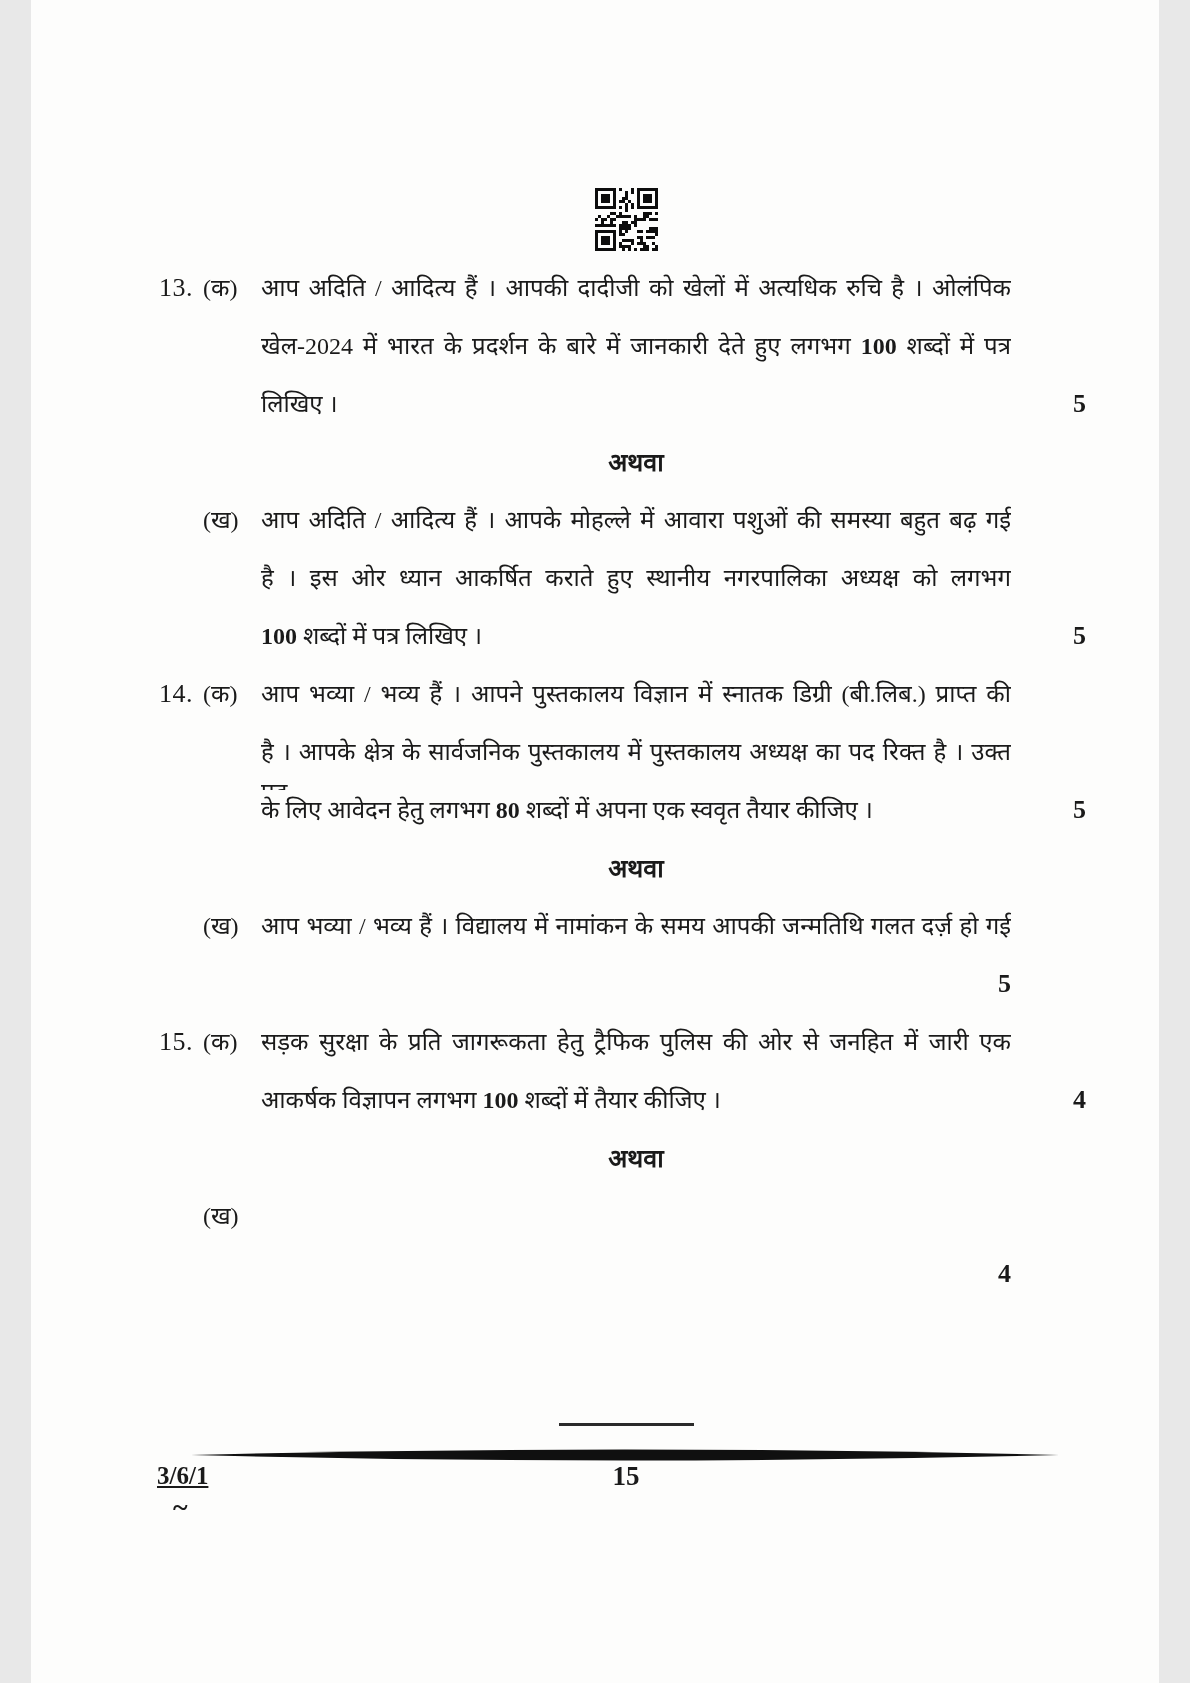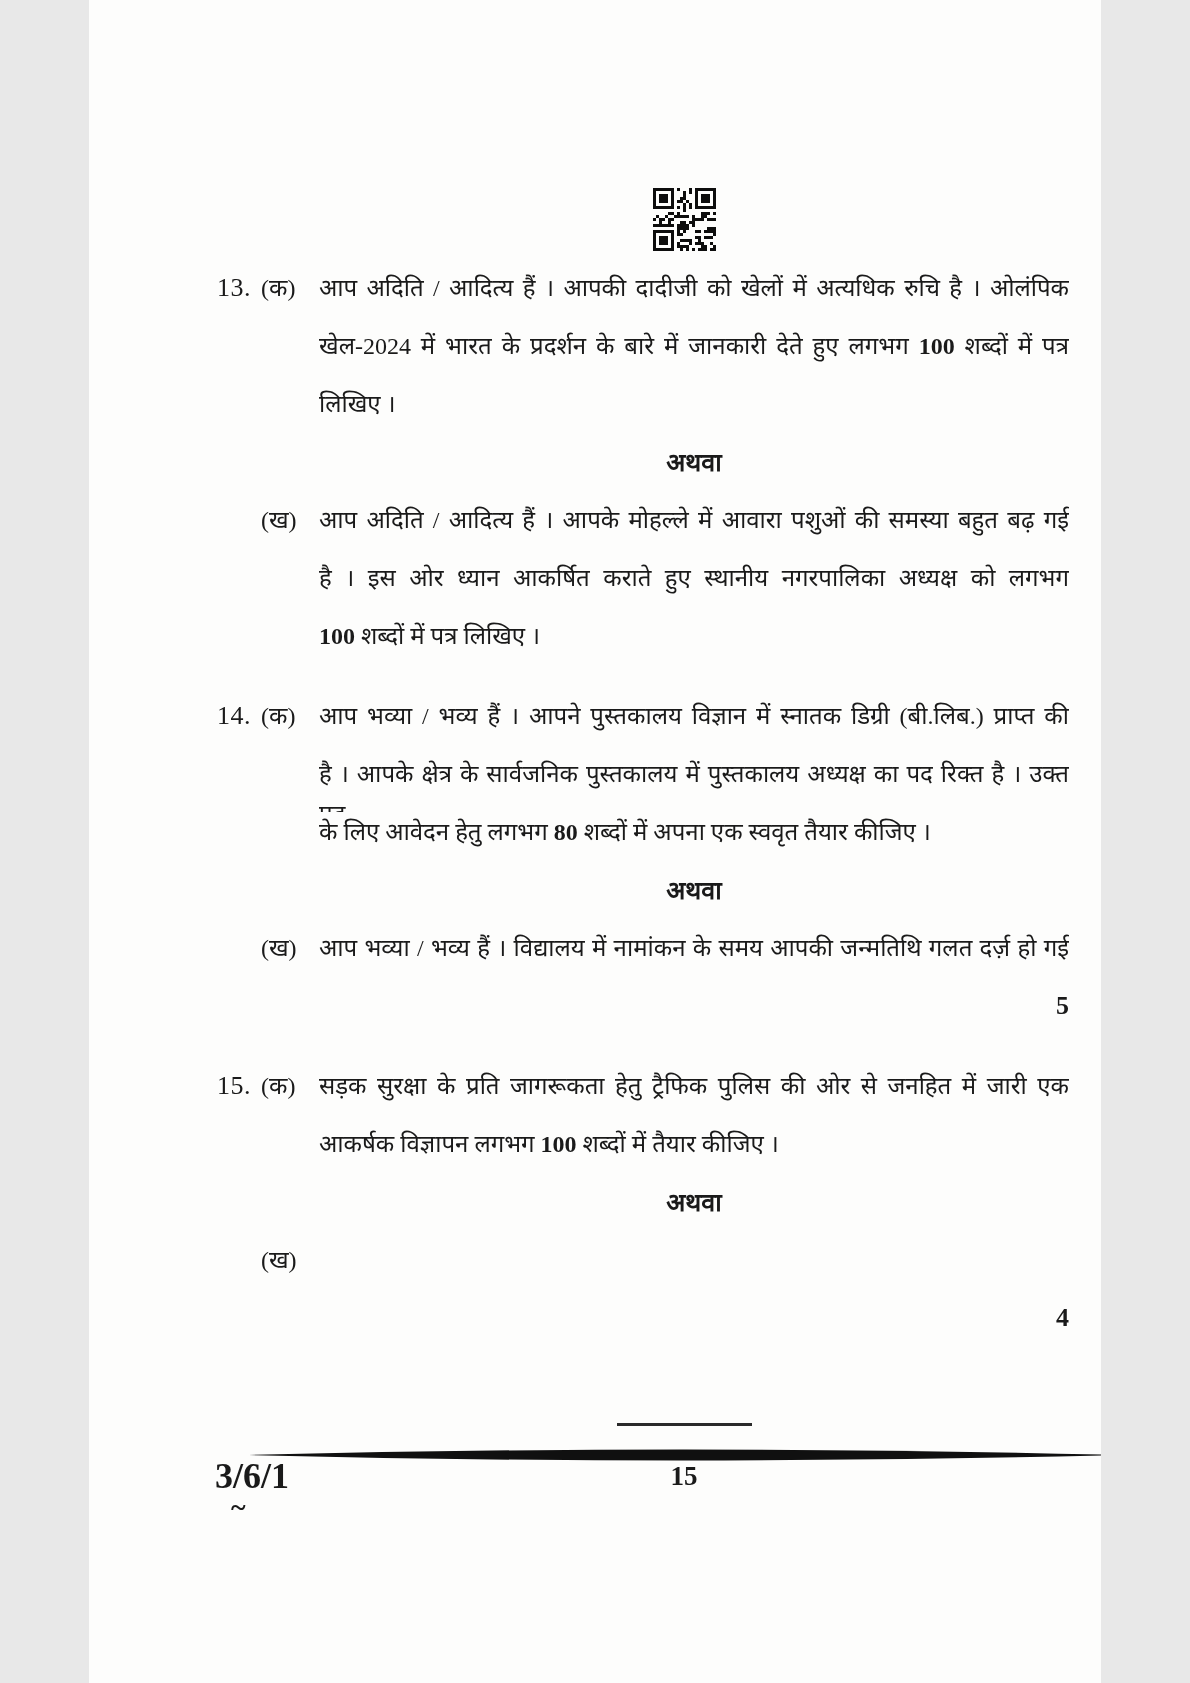--- a/index.html
+++ b/index.html
@@ -1,32 +1,32 @@
 <!DOCTYPE html>
 <html><head>
 <meta charset="utf-8">
 <style>
   html,body{margin:0;padding:0;background:#e8e8e8;}
   .page{
     position:relative;
-    width:1012px;height:1683px;
+    width:1128px;height:1683px;
     margin:0 auto;
     background:#fdfdfc;
     color:#1a1a1a;
     font-family:"Liberation Serif","DejaVu Serif",serif;
     overflow:hidden;
   }
   .qr{
     position:absolute;left:564px;top:188px;width:63px;height:63px;
   }
   .qr svg{display:block;width:63px;height:63px;}
   .questions{
     position:absolute;left:128px;top:268px;width:927px;
   }
-  .question-block{margin-top:22px;}
+  .question-block{}
   .question-block:first-child{margin-top:0;}
   .qrow{
     display:grid;
     grid-template-columns:44px 58px 750px 75px;
     height:58px;
     align-items:start;
   }
   .cell-qnum{
     font-size:26px;line-height:40px;letter-spacing:0.5px;
   }
@@ -56,21 +56,21 @@
   .section-divider{
     position:absolute;left:528px;top:1423px;width:135px;height:3px;
     background:#2a2a2a;
   }
   .footer-rule{
     position:absolute;left:160px;top:1448px;width:868px;height:14px;
   }
   .footer-rule svg{display:block;width:868px;height:14px;}
   .footer-code{
     position:absolute;left:126px;top:1461px;
-    font-size:36px;font-weight:700;line-height:30px;
+    font-size:25px;font-weight:700;line-height:30px;text-decoration:underline;
   }
   .footer-page{
     position:absolute;left:0;top:1461px;width:1190px;
     text-align:center;
     font-size:27px;font-weight:700;line-height:30px;
   }
   .footer-squiggle{
     position:absolute;left:142px;top:1492px;
     font-size:28px;font-weight:700;line-height:30px;
   }

